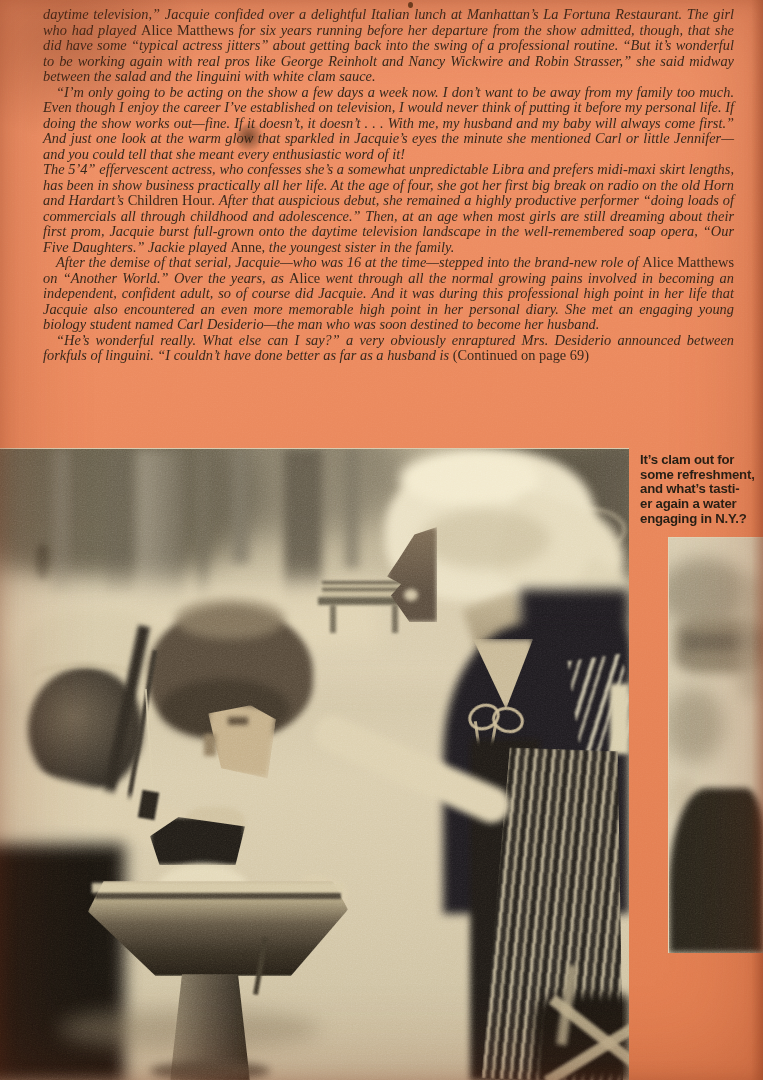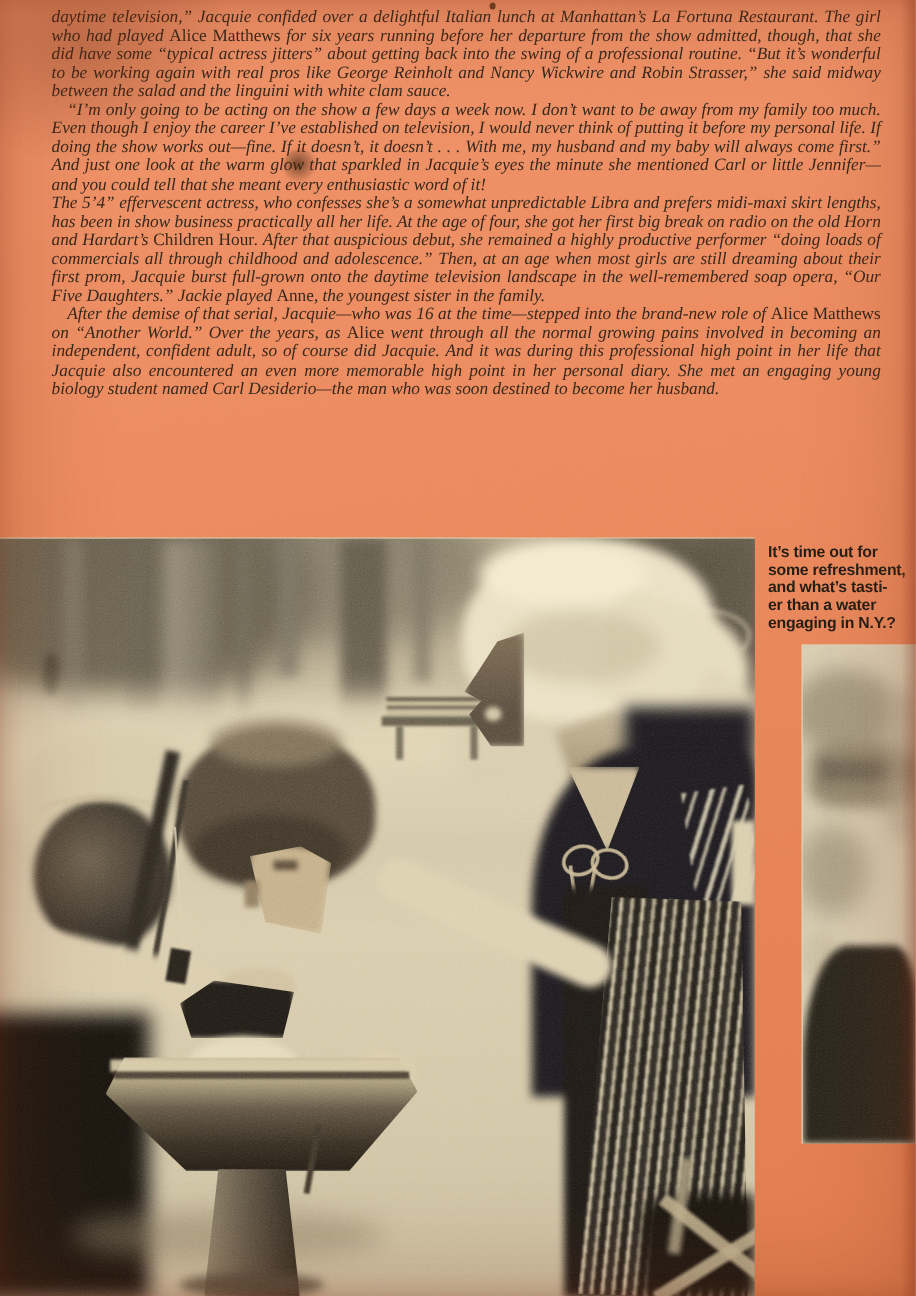--- a/index.html
+++ b/index.html
@@ -44,20 +44,21 @@
 </head>
 <body>
 
 <div class="page">
 
   <section class="article" id="article">
       <p class=""><span>daytime television,” Jacquie confided over a delightful Italian lunch at Manhattan’s La Fortuna Restaurant. The girl who had played </span><span class="roman">Alice Matthews</span><span> for six years running before her departure from the show admitted, though, that she did have some “typical actress jitters” about getting back into the swing of a professional routine. “But it’s wonderful to be working again with real pros like George Reinholt and Nancy Wickwire and Robin Strasser,” she said midway between the salad and the linguini with white clam sauce.</span></p>
       <p class="indent"><span>“I’m only going to be acting on the show a few days a week now. I don’t want to be away from my family too much. Even though I enjoy the career I’ve established on television, I would never think of putting it before my personal life. If doing the show works out—fine. If it doesn’t, it doesn’t . . . With me, my husband and my baby will always come first.” And just one look at the warm glow that sparkled in Jacquie’s eyes the minute she mentioned Carl or little Jennifer—and you could tell that she meant every enthusiastic word of it!</span></p>
       <p class=""><span>The 5’4” effervescent actress, who confesses she’s a somewhat unpredictable Libra and prefers midi-maxi skirt lengths, has been in show business practically all her life. At the age of four, she got her first big break on radio on the old Horn and Hardart’s </span><span class="roman">Children Hour</span><span>. After that auspicious debut, she remained a highly productive performer “doing loads of commercials all through childhood and adolescence.” Then, at an age when most girls are still dreaming about their first prom, Jacquie burst full-grown onto the daytime television landscape in the well-remembered soap opera, “Our Five Daughters.” Jackie played </span><span class="roman">Anne</span><span>, the youngest sister in the family.</span></p>
       <p class="indent"><span>After the demise of that serial, Jacquie—who was 16 at the time—stepped into the brand-new role of </span><span class="roman">Alice Matthews</span><span> on “Another World.” Over the years, as </span><span class="roman">Alice</span><span> went through all the normal growing pains involved in becoming an independent, confident adult, so of course did Jacquie. And it was during this professional high point in her life that Jacquie also encountered an even more memorable high point in her personal diary. She met an engaging young biology student named Carl Desiderio—the man who was soon destined to become her husband.</span></p>
+      <p class="indent"><span>“He’s wonderful really. What else can I say?” a very obviously enraptured Mrs. Desiderio announced between forkfuls of linguini. “I couldn’t have done better as far as a husband is  </span><span class="roman">(Continued on page 69)</span></p>
     </section>
 
   <div class="smudge"></div>
   <div class="speck" style="left:408px;top:2px;width:5px;height:6px;"></div>
 
   <figure class="photo photo-main" style="margin:0;" title="Black-and-white park photo: a young man with shaggy hair bends over a stone drinking fountain while a woman with long blonde hair, wearing a dark peasant top and striped maxi skirt, leans in and presses the fountain; blurred trees and a park bench behind">
 
     <div class="ph" style="left:-60px;top:-50px;width:320px;height:190px;background:#4c4534;border-radius:50%;filter:blur(16px);opacity:.75;"></div>
     <div class="ph" style="left:180px;top:-40px;width:230px;height:130px;background:#6a6250;border-radius:50%;filter:blur(16px);opacity:.6;"></div>
     <div class="ph" style="left:470px;top:-60px;width:230px;height:190px;background:#4e4736;border-radius:50%;filter:blur(16px);opacity:.7;"></div>
@@ -135,24 +136,24 @@
     <div class="ph" style="left:562px;top:516px;width:10px;height:80px;background:#a99c7c;transform:rotate(8deg);filter:blur(2px);opacity:.85;"></div>
     <div class="ph" style="left:540px;top:580px;width:115px;height:11px;background:#baab88;transform:rotate(38deg);filter:blur(1.5px);opacity:.9;"></div>
     <div class="ph" style="left:538px;top:596px;width:118px;height:11px;background:#baab88;transform:rotate(-32deg);filter:blur(1.5px);opacity:.9;"></div>
 
     <svg class="grain">
         <rect width="100%" height="100%" filter="url(#grainF)" opacity="0.6"></rect>
       </svg>
   </figure>
 
   <aside class="caption" id="caption">
-      <div>It’s time out for</div>
+      <div>It’s clam out for</div>
       <div>some refreshment,</div>
       <div>and what’s tasti-</div>
-      <div>er than a water</div>
+      <div>er again a water</div>
       <div>engaging in N.Y.?</div>
     </aside>
 
   <figure class="photo photo-side" style="margin:0;" title="Edge of a second black-and-white photo: blurred stone pedestal above a dark foreground shape">
     <div class="ph" style="left:-10px;top:20px;width:90px;height:70px;background:#9a8f76;border-radius:50%;filter:blur(9px);opacity:.9;"></div>
     <div class="ph" style="left:5px;top:80px;width:90px;height:55px;background:#8b7f66;border-radius:30%;filter:blur(6px);"></div>
     <div class="ph" style="left:15px;top:95px;width:75px;height:18px;background:#6d6350;filter:blur(4px);"></div>
     <div class="ph" style="left:-5px;top:150px;width:60px;height:75px;background:#a1957a;border-radius:50%;filter:blur(10px);opacity:.85;"></div>
     <div class="ph" style="left:70px;top:40px;width:25px;height:120px;background:#b3a88c;filter:blur(8px);opacity:.7;"></div>
     <div class="ph" style="left:0;top:238px;width:30px;height:42px;background:#c8bb9d;border-radius:50%;filter:blur(6px);"></div>

